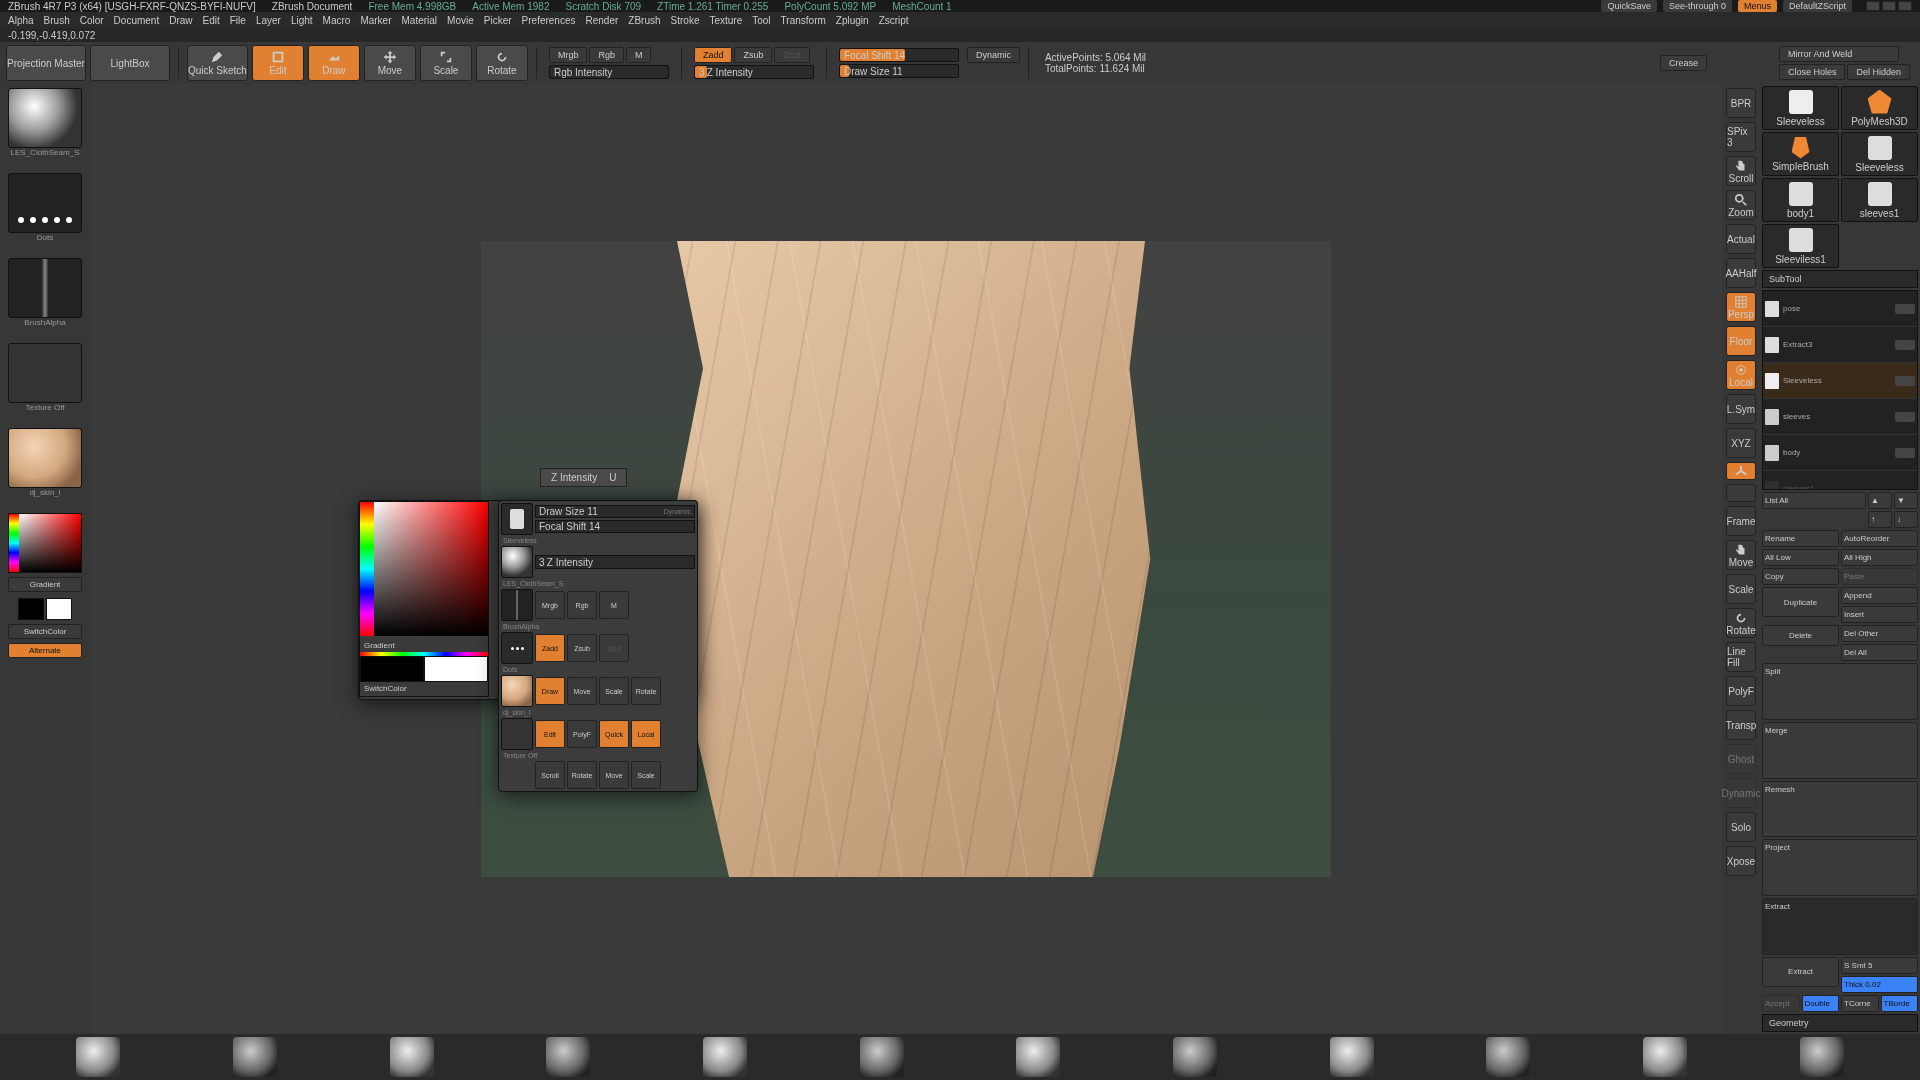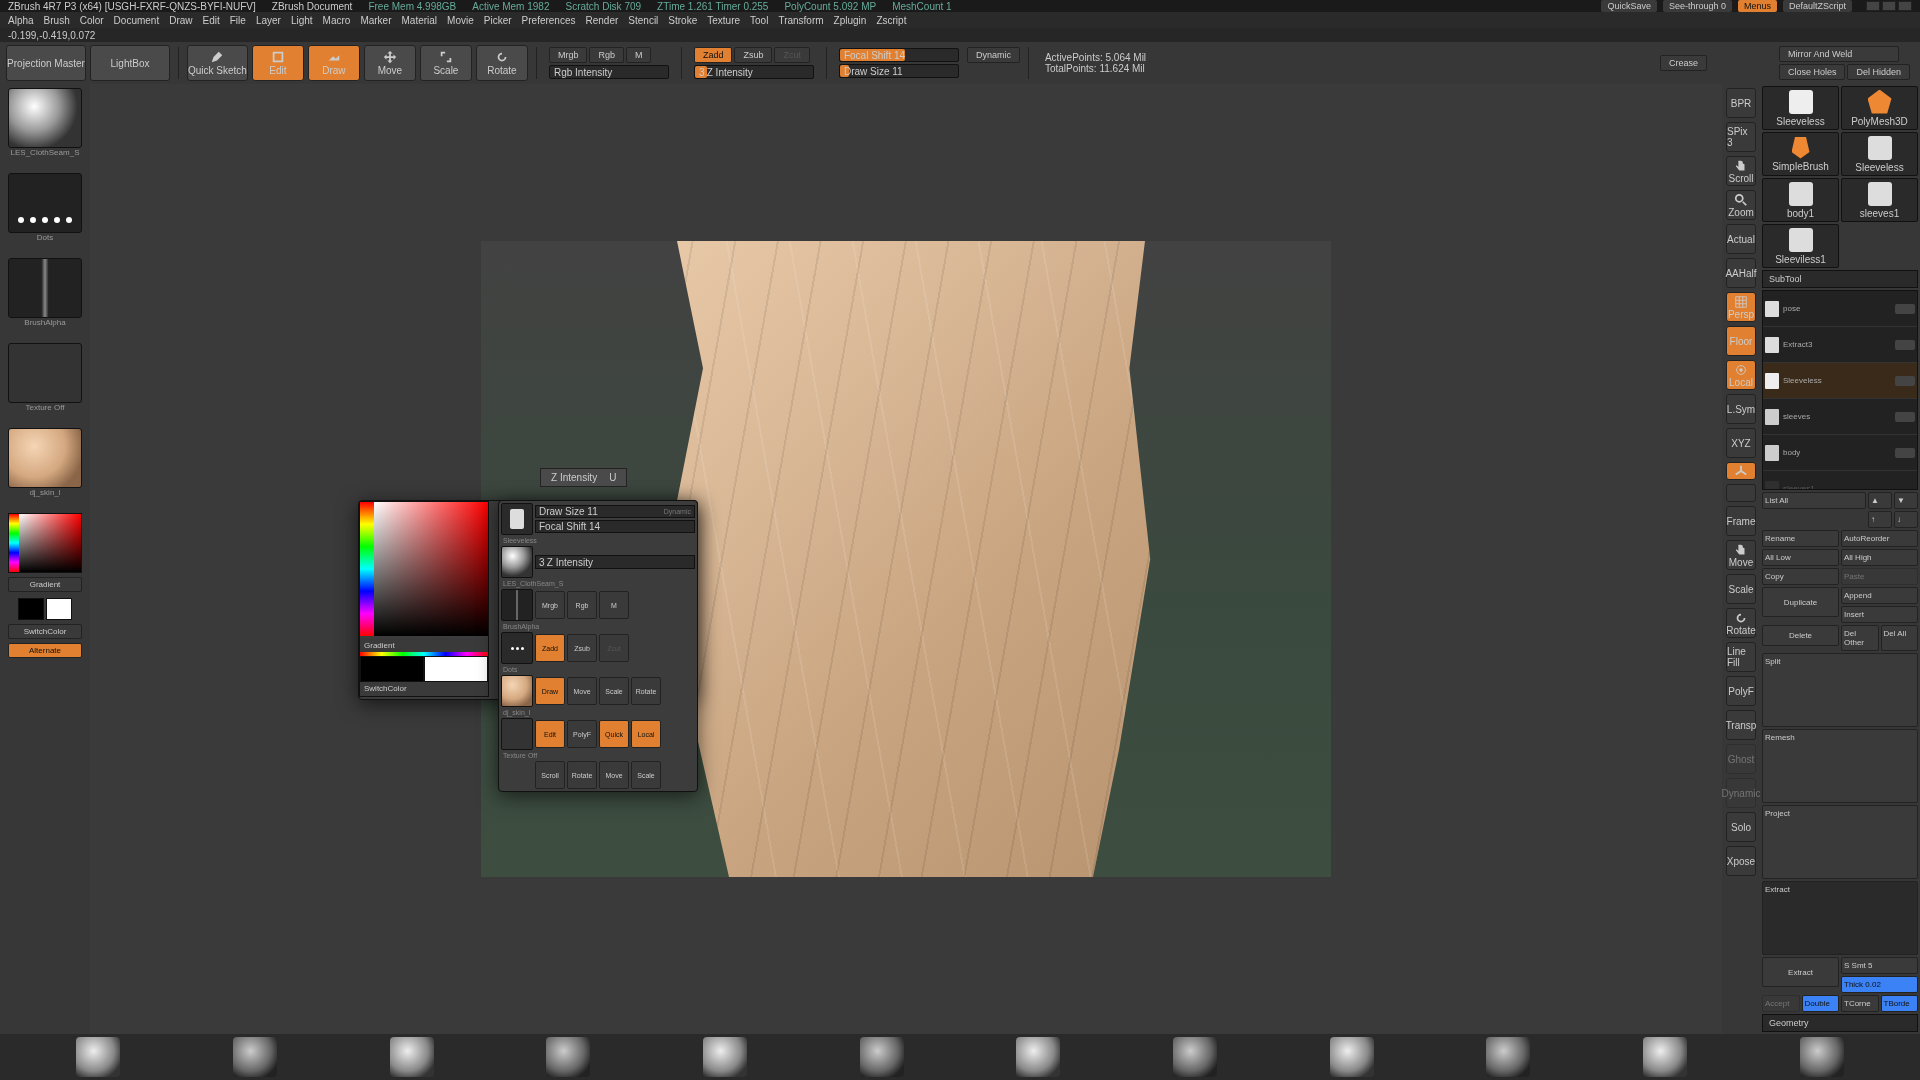--- a/index.html
+++ b/index.html
@@ -124,21 +124,21 @@
   <span>File</span>
   <span>Layer</span>
   <span>Light</span>
   <span>Macro</span>
   <span>Marker</span>
   <span>Material</span>
   <span>Movie</span>
   <span>Picker</span>
   <span>Preferences</span>
   <span>Render</span>
-  <span>Stencil</span>
+  <span>ZBrush</span>
   <span>Stroke</span>
   <span>Texture</span>
   <span>Tool</span>
   <span>Transform</span>
   <span>Zplugin</span>
   <span>Zscript</span>
 </div>
 
 <div class="coordbar">
   <span>-0.199,-0.419,0.072</span>
@@ -577,26 +577,27 @@
       </div>
     <div class="btnrow">
         <div class="pbtn half" style="height:30px;display:flex;align-items:center;justify-content:center">Duplicate</div>
         <div style="flex:0 0 calc(50% - 1px);display:flex;flex-direction:column;gap:2px">
           <div class="pbtn">Append</div>
           <div class="pbtn">Insert</div>
         </div>
       </div>
     <div class="btnrow">
         <div class="pbtn half" style="height:21px;display:flex;align-items:center;justify-content:center">Delete</div>
-        <div style="flex:0 0 calc(50% - 1px);display:flex;flex-direction:row;gap:2px">
+        <div style="flex:0 0 calc(50% - 1px);display:flex;flex-direction:column;gap:2px">
           <div class="pbtn">Del Other</div>
           <div class="pbtn">Del All</div>
         </div>
       </div>
     <div class="pbtn">Split</div>
+    <div class="pbtn">Merge</div>
     <div class="pbtn">Remesh</div>
     <div class="pbtn">Project</div>
     <div class="pbtn" style="background:#2a2a2a">Extract</div>
     <div class="btnrow">
       <div class="pbtn half" style="height:30px;display:flex;align-items:center;justify-content:center">Extract</div>
       <div style="flex:0 0 calc(50% - 1px);display:flex;flex-direction:column;gap:2px">
         <div class="pbtn">S Smt 5</div>
         <div class="pbtn orange">Thick 0.02</div>
       </div>
     </div>

